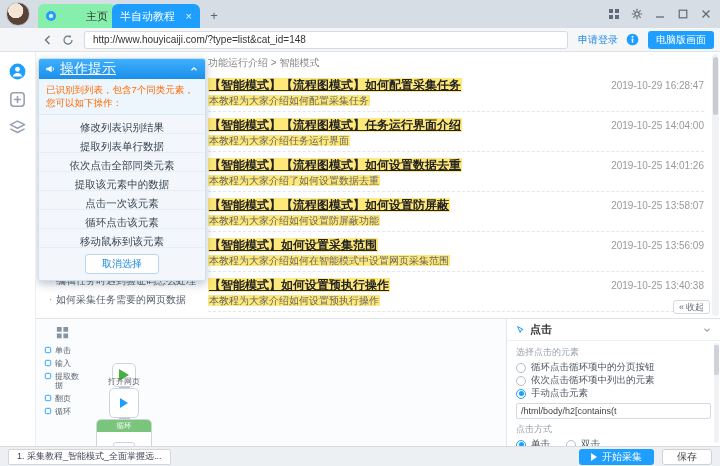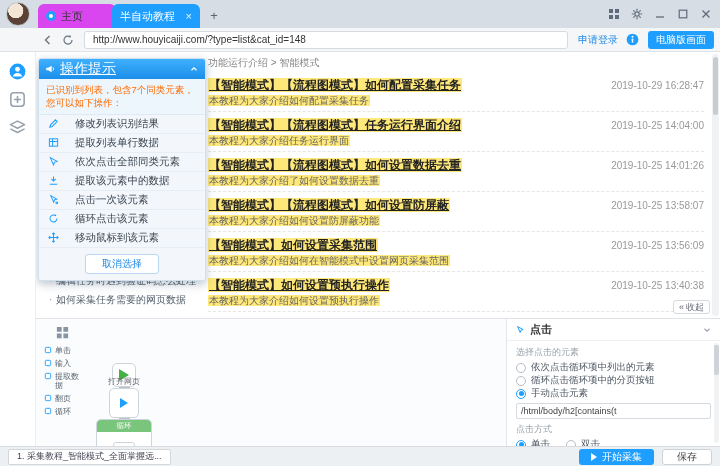--- a/index.html
+++ b/index.html
@@ -6,21 +6,21 @@
   html,body { width:720px; height:466px; }
   body { font-family:"Liberation Sans","DejaVu Sans",sans-serif; background:#fff; overflow:hidden; }
   .app { position:relative; width:720px; height:466px; background:#fff; overflow:hidden; }
 
   
   .titlebar { position:absolute; left:0; top:0; width:720px; height:28px; background:#d7dde5; }
   .avatar { position:absolute; left:6px; top:2px; width:24px; height:24px; border-radius:50%;
             background:radial-gradient(circle at 40% 35%, #f3e6d4 0 38%, #5a4236 40% 100%); border:1px solid #c3c9d2; }
   .tab { position:absolute; top:4px; height:24px; border-radius:6px 6px 0 0; display:flex; align-items:center; gap:5px;
          font-size:11px; padding:0 8px; cursor:default; }
-  .tab.inactive { left:38px; width:78px; background:#d946ef; color:#333; }
+  .tab.inactive { left:38px; width:78px; background:#86efac; color:#333;justify-content:space-between; }
   .tab.active { left:112px; width:88px; background:#1e9fff; color:#fff; }
   .tab .fav { width:10px; height:10px; border-radius:50%; background:#1e9fff; position:relative; flex:none; }
   .tab .fav::after { content:""; position:absolute; left:2.5px; top:2.5px; width:4px; height:4px; border-radius:50%; background:#fff; }
   .tab .x { margin-left:auto; font-size:11px; line-height:1; opacity:.9; }
   .newtab { position:absolute; left:206px; top:7px; width:16px; height:16px; color:#5a6573; font-size:13px;
             display:flex; align-items:center; justify-content:center; }
   .winctl { position:absolute; right:8px; top:8px; display:flex; gap:11px; align-items:center; }
   .winctl span { display:flex; }
 
   
@@ -55,22 +55,22 @@
   .collapse-btn { position:absolute; right:10px; top:248px; height:14px; padding:0 5px; background:#fff; border:1px solid #d6dade;
                   border-radius:3px; font-size:9px; color:#667; display:flex; align-items:center; gap:2px; }
 
   
   .tooltip { position:absolute; left:2px; top:6px; width:168px; background:#f3f7fc; border:1px solid #cfe0ef;
              border-radius:3px; box-shadow:0 3px 10px rgba(30,60,90,.30); overflow:hidden; z-index:5; }
   .tip-head { height:20px; background:linear-gradient(#3fb0ff,#1b8ee9); color:#fff; display:flex; align-items:center;
               gap:5px; padding:0 6px; font-size:14px;text-decoration:underline; }
   .tip-head .t { flex:1; }
   .tip-msg { padding:4px 7px; font-size:9.5px; line-height:1.4; color:#ff6a00; background:#eef6fd; border-bottom:1px solid #dfe9f2; }
-  .tip-item { display:flex; align-items:center; gap:16px; height:19px; padding:0 9px; font-size:10.5px; color:#3a4450;
-              border-bottom:1px solid #e6edf4; background:#f3f7fc; }
+  .tip-item { display:flex; align-items:center; gap:6px; height:19px; padding:0 9px; font-size:10.5px; color:#3a4450;
+              border-bottom:1px solid #e6edf4; background:#f3f7fc;flex-direction:column; }
   .tip-foot { padding:5px 0 6px; text-align:center; background:#f3f7fc; }
   .cancel-btn { display:inline-block; padding:2px 16px; font-size:10px; color:#1e88e5; background:#fff;
                 border:1px solid #b9d5f1; border-radius:3px; }
 
   
   .workflow { position:absolute; left:36px; top:318px; width:684px; height:128px; background:#fbfcfd; border-top:1px solid #e0e3e7; }
   .palette { position:absolute; left:8px; top:6px; width:38px; }
   .pal-grid { width:16px; height:16px; margin:0 auto 5px; display:flex; }
   .pal-item { display:flex; align-items:flex-start; gap:3px; font-size:8px; color:#5a6470; line-height:9px; margin:4px 0; }
   .pal-item .lbl { width:26px; }
@@ -421,25 +421,25 @@
           </svg>
         <span class="props-title">点击</span>
         <svg width="10" height="10" viewBox="0 0 12 12" fill="none" stroke="#99a3ad" stroke-width="1.4">
             <path d="M3 4.5 6 7.5l3-3"></path>
           </svg>
       </div>
       <div class="props-body">
         <div class="sec-label">选择点击的元素</div>
         <div class="radio-row">
           <span class="radio"></span>
-          <span>依次点击循环项中列出的元素</span>
+          <span>循环点击循环项中的分页按钮</span>
         </div>
         <div class="radio-row">
           <span class="radio"></span>
-          <span>循环点击循环项中的分页按钮</span>
+          <span>依次点击循环项中列出的元素</span>
         </div>
         <div class="radio-row">
           <span class="radio sel"></span>
           <span>手动点击元素</span>
         </div>
         <input class="xpath" value="/html/body/h2[contains(t" style="">
         <div class="sec-label">点击方式</div>
         <div class="mode-row">
           <div class="radio-row">
             <span class="radio sel"></span>

